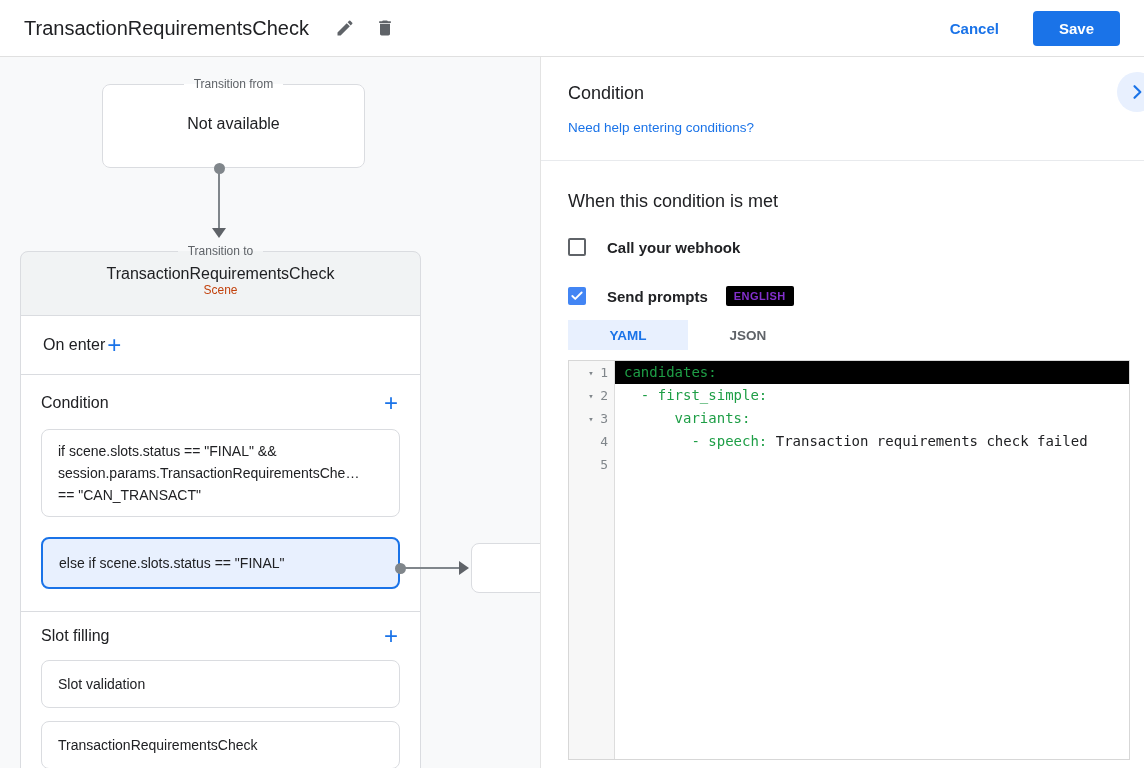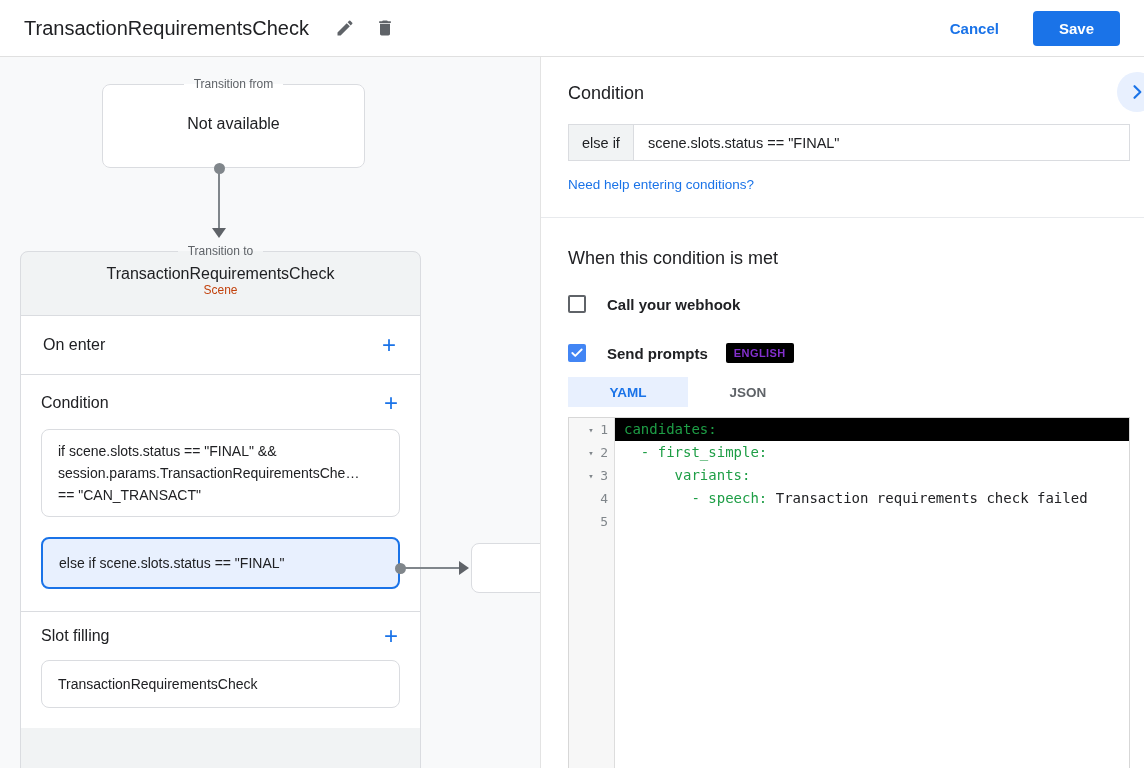--- a/index.html
+++ b/index.html
@@ -35,21 +35,21 @@
   .arrow-right { position: absolute; width: 0; height: 0;
     border-top: 7px solid transparent; border-bottom: 7px solid transparent; border-left: 10px solid #5f6368; }
 
   .to-card { position: absolute; left: 20px; top: 187px; width: 401px; height: 640px;
     border: 1px solid #dadce0; border-radius: 8px; background: #f1f3f4; padding: 0; }
   .card-header { padding: 6px 0 18px; text-align: center; border-bottom: 1px solid #dadce0; cursor: pointer; }
   .card-title { font-size: 16px; color: #202124; line-height: 19px; }
   .card-subtitle { font-size: 12px; color: #c2410c; }
   .card-rows { background: #fff; }
   .card-section { padding: 16px 20px 22px; border-bottom: 1px solid #dadce0; background: #fff; }
-  .row-simple { display: flex; align-items: center; justify-content: space-between;
+  .row-simple { display: flex; align-items: center; 
     padding: 17px 22px; border-bottom: 1px solid #dadce0; background: #fff; }
   .sec-label-row { display: flex; align-items: center; justify-content: space-between; }
   .sec-label { font-size: 16px; color: #202124; line-height: 24px; }
   .plus-btn { background: none; border: none; color: #1a73e8; font-size: 24px; font-weight: 300;
     line-height: 24px; cursor: pointer; padding: 0 2px; font-family: inherit; }
   .cond-items { margin-top: 14px; }
   .cond-box { border: 1px solid #dadce0; border-radius: 8px; background: #fff;
     padding: 10px 16px; font-size: 14px; line-height: 22px; color: #202124; cursor: pointer; }
   .cond-box + .cond-box { margin-top: 20px; }
   .cond-box.selected { border: 2px solid #1a73e8; background: #e8f0fe; padding: 13px 16px; }
@@ -166,20 +166,21 @@
               <div>else if scene.slots.status == "FINAL"</div>
             </div>
           </div>
       </div>
       <div class="card-section" style="border-bottom:none; padding:12px 20px 20px;">
         <div class="sec-label-row">
           <span class="sec-label">Slot filling</span>
           <button class="plus-btn">+</button>
         </div>
         <div class="slot-items">
+            <div class="slot-box">Slot validation</div>
             <div class="slot-box">TransactionRequirementsCheck</div>
           </div>
       </div>
     </div>
   </fieldset>
 
   <div class="dot" style="left:395px; top:506px;"></div>
   <div class="hline" style="left:401px; top:510px; width:60px;"></div>
   <div class="arrow-right" style="left:459px; top:504px;"></div>
   <div class="partial-box"></div>
@@ -187,24 +188,20 @@
 
 <div class="panel">
 
   <div class="panel-sec1">
     <div class="panel-title">Condition</div>
     <button class="chev-btn" aria-label="Collapse panel">
       <svg width="20" height="20" viewBox="0 0 24 24" fill="none" stroke="#1a73e8" stroke-width="2.6" stroke-linecap="round" stroke-linejoin="round">
           <polyline points="9 5 16 12 9 19"></polyline>
         </svg>
     </button>
-    <div class="cond-row">
-      <div class="cond-prefix">else if</div>
-      <input class="cond-input" type="text" value="scene.slots.status == &quot;FINAL&quot;" style="">
-    </div>
     <a class="help-link">Need help entering conditions?</a>
   </div>
 
   <div class="panel-sec2">
     <div class="sec2-title">When this condition is met</div>
 
     <div class="check-row">
       <div class="checkbox"></div>
       <span class="check-label">Call your webhook</span>
     </div>

